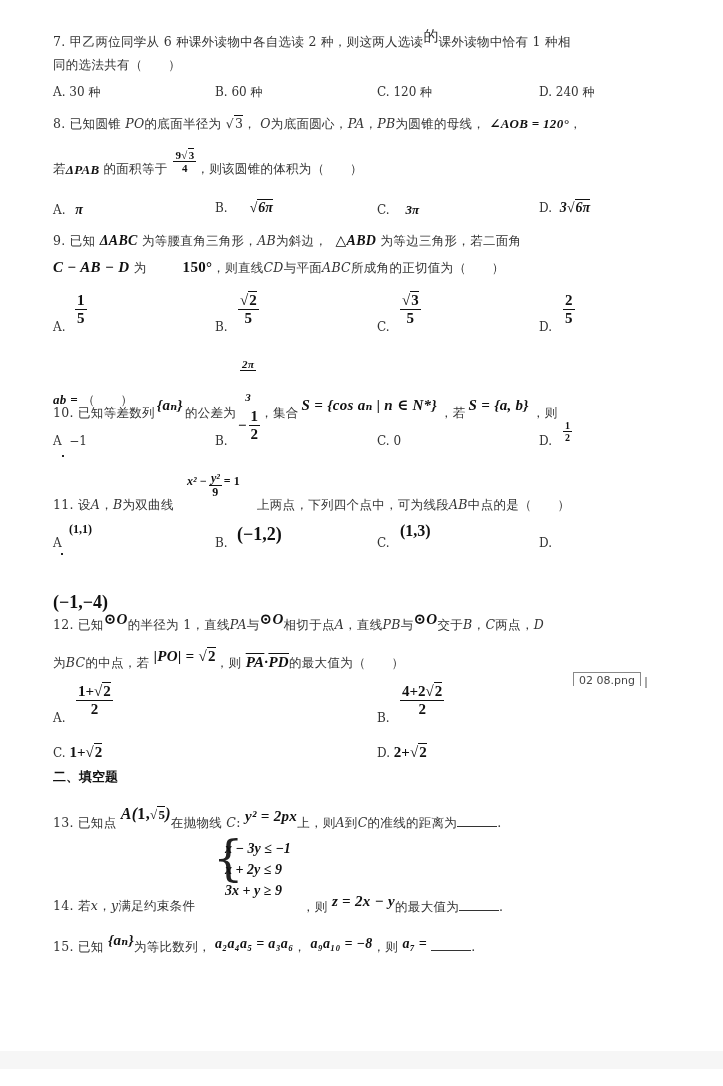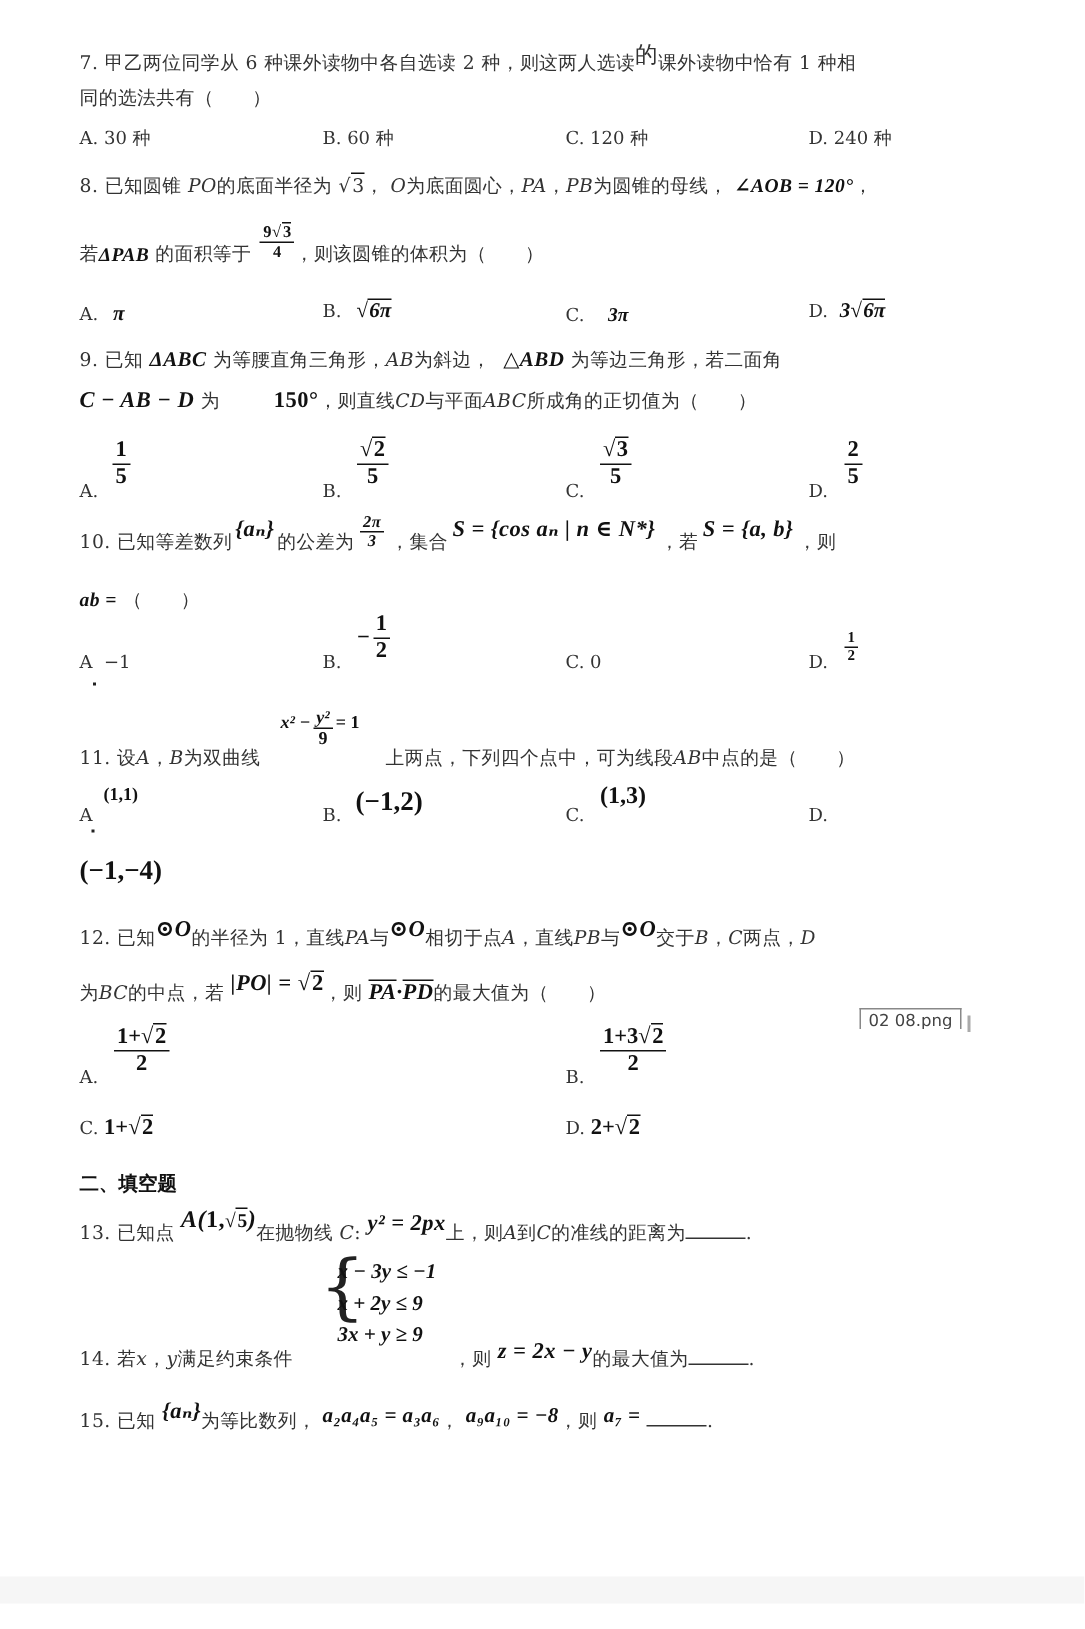--- a/index.html
+++ b/index.html
@@ -51,21 +51,21 @@
   <span style="margin-top:16px;">若</span>
   <span class="m" style="font-size:13px;margin-top:16px;">ΔPAB</span>
   <span style="margin-top:16px;margin-left:4px;">的面积等于</span>
   <span class="frac mb" style="font-size:11px;margin-left:6px;">
     <span class="num"><span>9</span>√<span class="sqrt"><span class="rad">3</span></span></span>
     <span class="den">4</span>
   </span>
   <span style="margin-top:16px;">，则该圆锥的体积为（　　）</span>
 </div>
 <div class="abs opt" style="left:53px;top:202px;"><span>A.</span> <span class="m" style="font-size:14px;margin-left:6px;">π</span></div>
-<div class="abs opt" style="left:215px;top:200px;"><span>B.</span> <span class="m" style="font-size:14px;margin-left:6px;">√<span class="sqrt"><span class="rad">6π</span></span></span></div>
+<div class="abs opt" style="left:215px;top:200px;"><span>B.</span> <span class="m" style="font-size:14px;margin-left:18px;">√<span class="sqrt"><span class="rad">6π</span></span></span></div>
 <div class="abs opt" style="left:377px;top:202px;"><span>C.</span> <span class="m" style="font-size:13px;margin-left:12px;">3π</span></div>
 <div class="abs opt" style="left:539px;top:200px;"><span>D.</span> <span class="m" style="font-size:14px;margin-left:4px;"><span>3</span>√<span class="sqrt"><span class="rad">6π</span></span></span></div>
 
 <div class="abs t" style="left:53px;top:232px;">
   <span>9. 已知</span>
   <span class="m" style="font-size:14px;">ΔABC</span>
   <span>为等腰直角三角形，</span><i>AB</i><span>为斜边，</span>
   <span class="m" style="font-size:14px;margin-left:4px;">△ABD</span>
   <span>为等边三角形，若二面角</span>
 </div>
@@ -93,21 +93,21 @@
   <div class="abs frac mb" style="left:510px;top:2px;font-size:15px;">
     <span class="num">2</span>
     <span class="den">5</span>
   </div>
 </div>
 
 <div class="abs t" style="left:53px;top:344px;display:flex;align-items:flex-end;">
   <span>10. 已知等差数列</span>
   <span class="m" style="font-size:15px;margin:0 2px;position:relative;top:-8px;">{aₙ}</span>
   <span>的公差为</span>
-  <span class="frac m" style="font-size:11px;margin:0 4px;position:relative;top:-2px;">
+  <span class="frac m" style="font-size:11px;margin:16px 4px;position:relative;top:-2px;gap:20px;">
     <span class="num">2π</span>
     <span class="den">3</span>
   </span>
   <span>，集合</span>
   <span class="m" style="font-size:15px;margin:0 3px;position:relative;top:-8px;">S = {cos aₙ | n ∈ N*}</span>
   <span>，若</span>
   <span class="m" style="font-size:15px;margin:0 3px;position:relative;top:-8px;">S = {a, b}</span>
   <span>，则</span>
 </div>
 <div class="abs t" style="left:53px;top:392px;">
@@ -146,48 +146,48 @@
   <span>上两点，下列四个点中，可为线段</span><i>AB</i><span>中点的是（　　）</span>
 </div>
 <div class="abs opt" style="left:53px;top:536px;">A</div>
 <div class="abs dot" style="left:61px;top:553px;"></div>
 <div class="abs mb" style="left:69px;top:522px;font-size:12px;text-align:right;">(1,1)</div>
 <div class="abs opt" style="left:215px;top:536px;">B.</div>
 <div class="abs mb" style="left:237px;top:524px;font-size:18px;">(−1,2)</div>
 <div class="abs opt" style="left:377px;top:536px;">C.</div>
 <div class="abs mb" style="left:400px;top:522px;font-size:16px;">(1,3)</div>
 <div class="abs opt" style="left:539px;top:536px;">D.</div>
-<div class="abs mb" style="left:53px;top:570px;font-size:18px;">(−1,−4)</div>
+<div class="abs mb" style="left:53px;top:592px;font-size:18px;">(−1,−4)</div>
 
 <div class="abs t" style="left:53px;top:615px;">
   <span>12. 已知</span><span class="m" style="font-size:15px;position:relative;top:-5px;">⊙O</span><span>的半径为 1，直线</span><i>PA</i><span>与</span><span class="m" style="font-size:15px;position:relative;top:-5px;">⊙O</span><span>相切于点</span><i>A</i><span>，直线</span><i>PB</i><span>与</span><span class="m" style="font-size:15px;position:relative;top:-5px;">⊙O</span><span>交于</span><i>B</i><span>，</span><i>C</i><span>两点，</span><i>D</i>
 </div>
 <div class="abs t" style="left:53px;top:654px;">
   <span>为</span><i>BC</i><span>的中点，若</span>
   <span class="m" style="font-size:15px;position:relative;top:-6px;"><span>|PO| = </span><span style="font-style:normal;">√</span><span class="sqrt"><span class="rad" style="font-style:normal;">2</span></span></span><span>，则</span>
   <span class="m" style="font-size:15px;"><span style="text-decoration:overline;">PA</span><span>·</span><span style="text-decoration:overline;">PD</span></span><span>的最大值为（　　）</span>
 </div>
 
 <div class="abs filetag" style="left:573px;top:672px;">02 08.png</div>
 <div class="abs filetag-bar" style="left:645px;top:677px;"></div>
 
 <div class="abs opt" style="left:53px;top:711px;">A.</div>
 <div class="abs frac mb" style="left:76px;top:683px;font-size:15px;">
   <span class="num"><span>1+</span>√<span class="sqrt"><span class="rad">2</span></span></span>
   <span class="den">2</span>
 </div>
 <div class="abs opt" style="left:377px;top:711px;">B.</div>
 <div class="abs frac mb" style="left:400px;top:683px;font-size:15px;">
-  <span class="num"><span>1+3</span>√<span class="sqrt"><span class="rad">2</span></span></span>
+  <span class="num"><span>4+2</span>√<span class="sqrt"><span class="rad">2</span></span></span>
   <span class="den">2</span>
 </div>
 <div class="abs opt" style="left:53px;top:744px;"><span>C.</span> <span class="mb" style="font-size:15px;"><span>1+</span>√<span class="sqrt"><span class="rad">2</span></span></span></div>
 <div class="abs opt" style="left:377px;top:744px;"><span>D.</span> <span class="mb" style="font-size:15px;"><span>2+</span>√<span class="sqrt"><span class="rad">2</span></span></span></div>
 
-<div class="abs section" style="left:53px;top:768px;margin-top:12px;">二、填空题</div>
+<div class="abs section" style="left:53px;top:768px;">二、填空题</div>
 
 <div class="abs t" style="left:53px;top:813px;">
   <span>13. 已知点</span>
   <span class="m" style="font-size:16px;position:relative;top:-8px;"><span>A</span>(<span style="font-style:normal;">1,</span><span style="font-style:normal;font-size:13px;">√</span><span class="sqrt"><span class="rad" style="font-style:normal;font-size:13px;">5</span></span>)</span><span>在抛物线</span>
   <i>C</i><span>:</span>
   <span class="m" style="font-size:15px;position:relative;top:-6px;">y² = 2px</span><span>上，则</span><i>A</i><span>到</span><i>C</i><span>的准线的距离为</span><span class="blank"></span><span>.</span>
 </div>
 
 <div class="abs brace" style="left:213px;top:834px;">{</div>
 <div class="abs m" style="left:225px;top:838px;font-size:14px;line-height:21px;">

